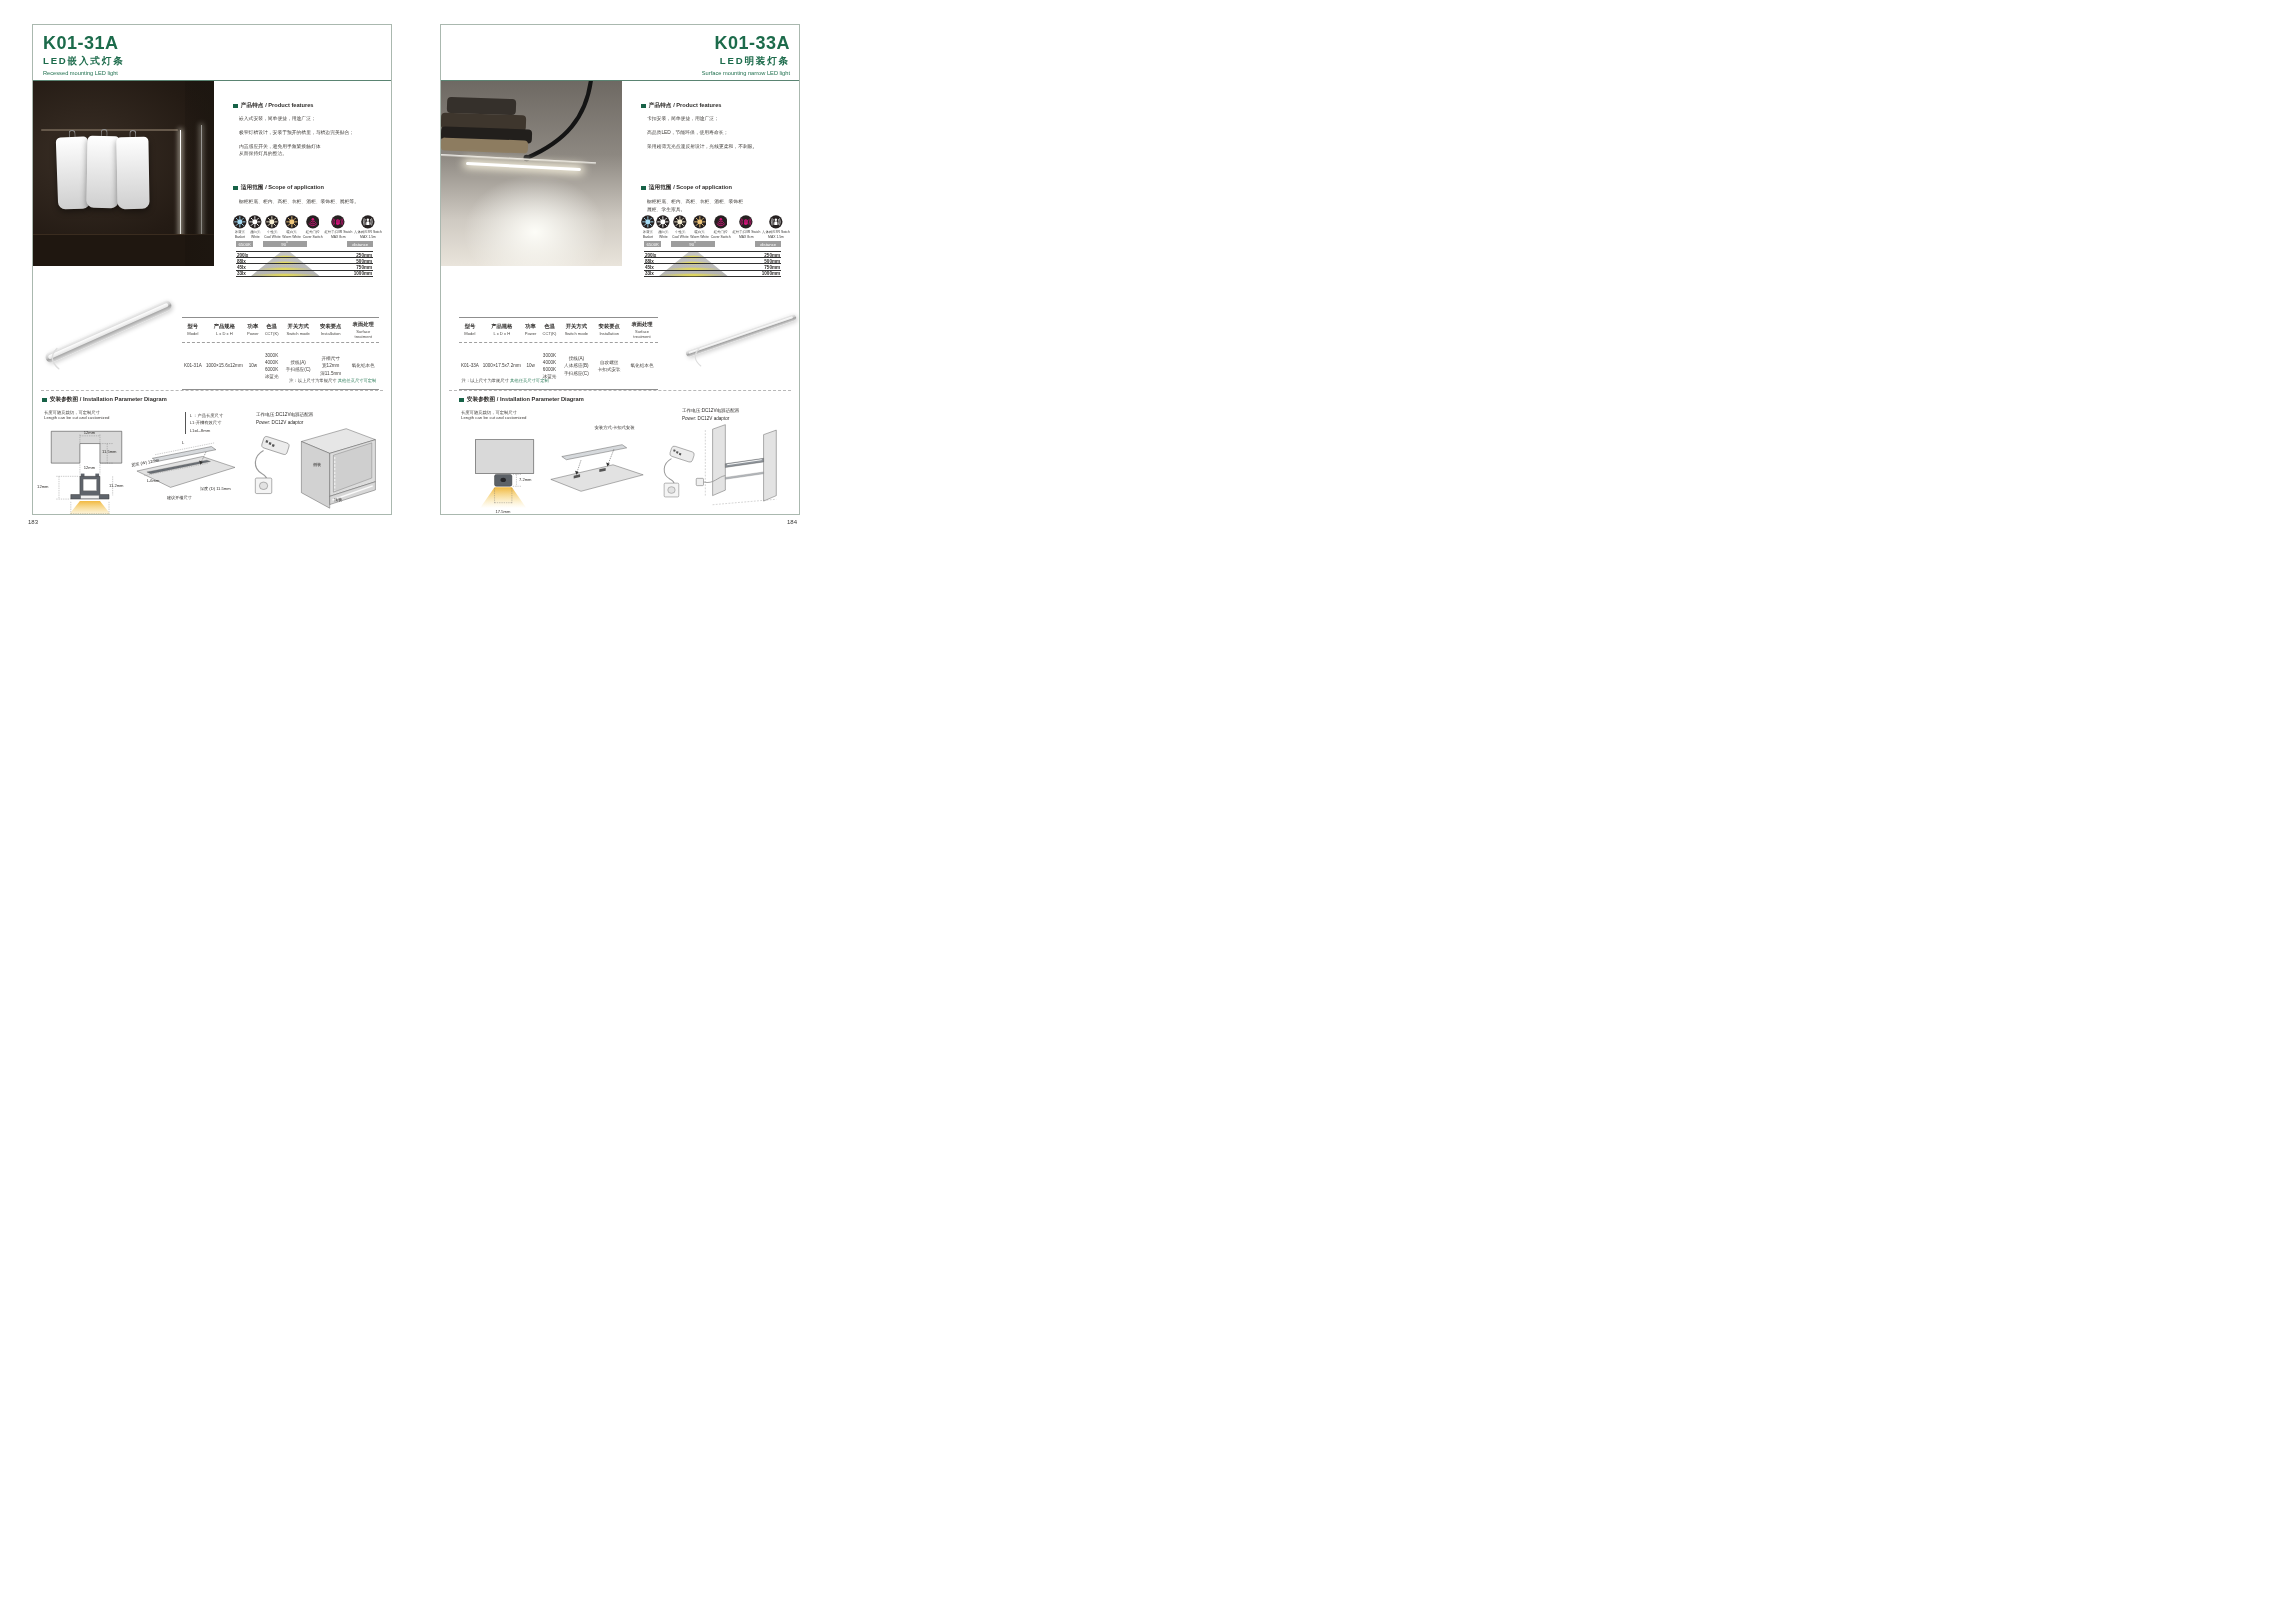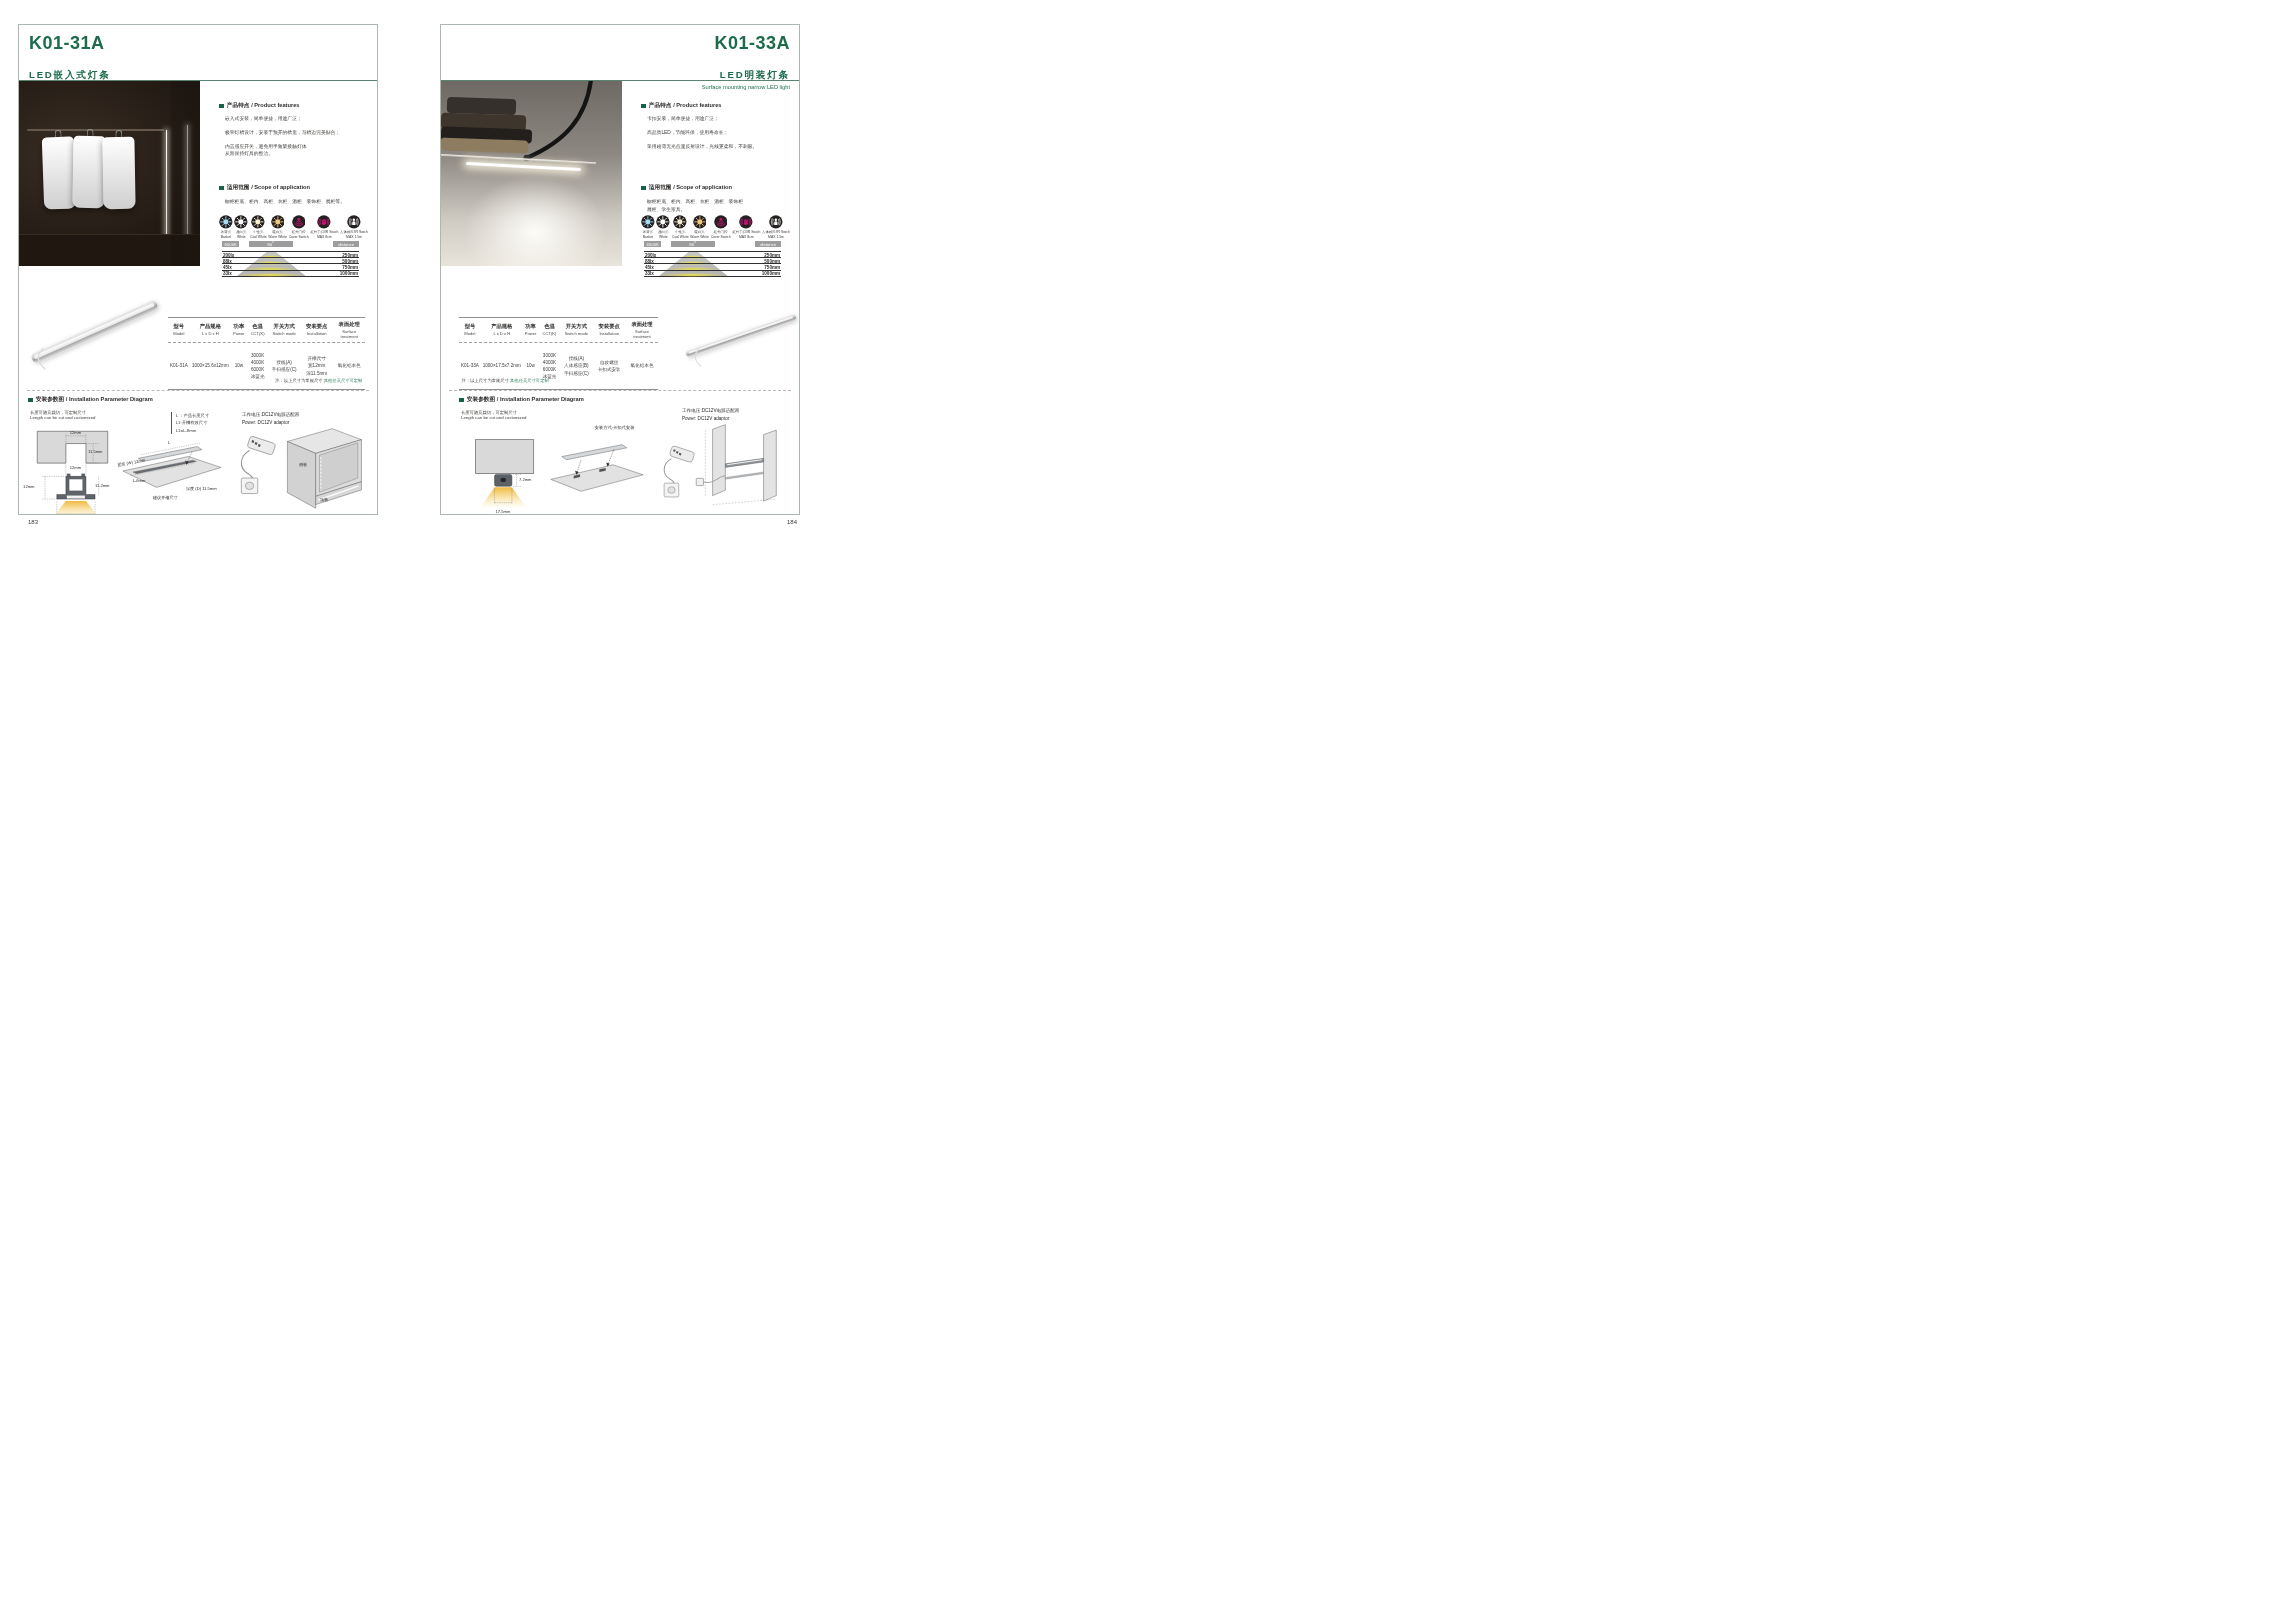--- a/index.html
+++ b/index.html
@@ -1,26 +1,26 @@
 <!DOCTYPE html>
 <html style="font-size:7.3px"><head>
 <meta charset="utf-8">
 <style>
   html,body{margin:0;padding:0;}
   body{width:827px;height:539px;position:relative;background:#ffffff;
        font-family:"Liberation Sans","DejaVu Sans",sans-serif;color:#3f3c39;}
   .page{position:absolute;top:24px;width:360px;height:491px;background:#fff;
         border:0.5px solid #aab8af;box-sizing:border-box;overflow:hidden;}
-  #pageL{left:18px;} #pageR{left:440px;}
+  #pageL{left:32px;} #pageR{left:440px;}
 
   
   .titleblock{position:absolute;left:0;top:0;right:0;height:56px;border-bottom:0.5px solid #5a8472;
               box-sizing:border-box;padding:9px 9px 0 10px;}
   .titleblock .model{font-size:18px;font-weight:800;color:#1c6b4b;line-height:1;letter-spacing:0.5px;}
-  .titleblock .t-cn{font-size:9.6px;font-weight:700;color:#1c6b4b;letter-spacing:1.8px;margin-top:17px;}
+  .titleblock .t-cn{font-size:9.6px;font-weight:700;color:#1c6b4b;letter-spacing:1.8px;margin-top:3px;}
   .titleblock .t-en{font-size:5.7px;color:#20704f;margin-top:1.8px;}
   .titleblock.right{text-align:right;}
 
   
   .photo{position:absolute;left:0;top:56px;width:181px;height:185px;overflow:hidden;}
   .ph-bg{position:absolute;inset:0;background:radial-gradient(120% 90% at 30% 40%,#3a2f26 0%,#241b14 55%,#14100c 100%);}
   .rod{position:absolute;left:8.2px;top:48px;width:137px;height:1.8px;background:#65584a;border-radius:0.9px;}
   .shirt{position:absolute;width:32px;height:72px;border-radius:4.6px 4.6px 7.3px 7.3px;
          background:linear-gradient(180deg,#ffffff,#e9e9e9 45%,#cfcfcf);box-shadow:0 2.7px 6.4px rgba(0,0,0,.45);}
   .hook{position:absolute;top:-7.3px;left:13.2px;width:4.6px;height:6.4px;border:0.9px solid #8d8d8d;border-bottom:none;border-radius:50% 50% 0 0;}

